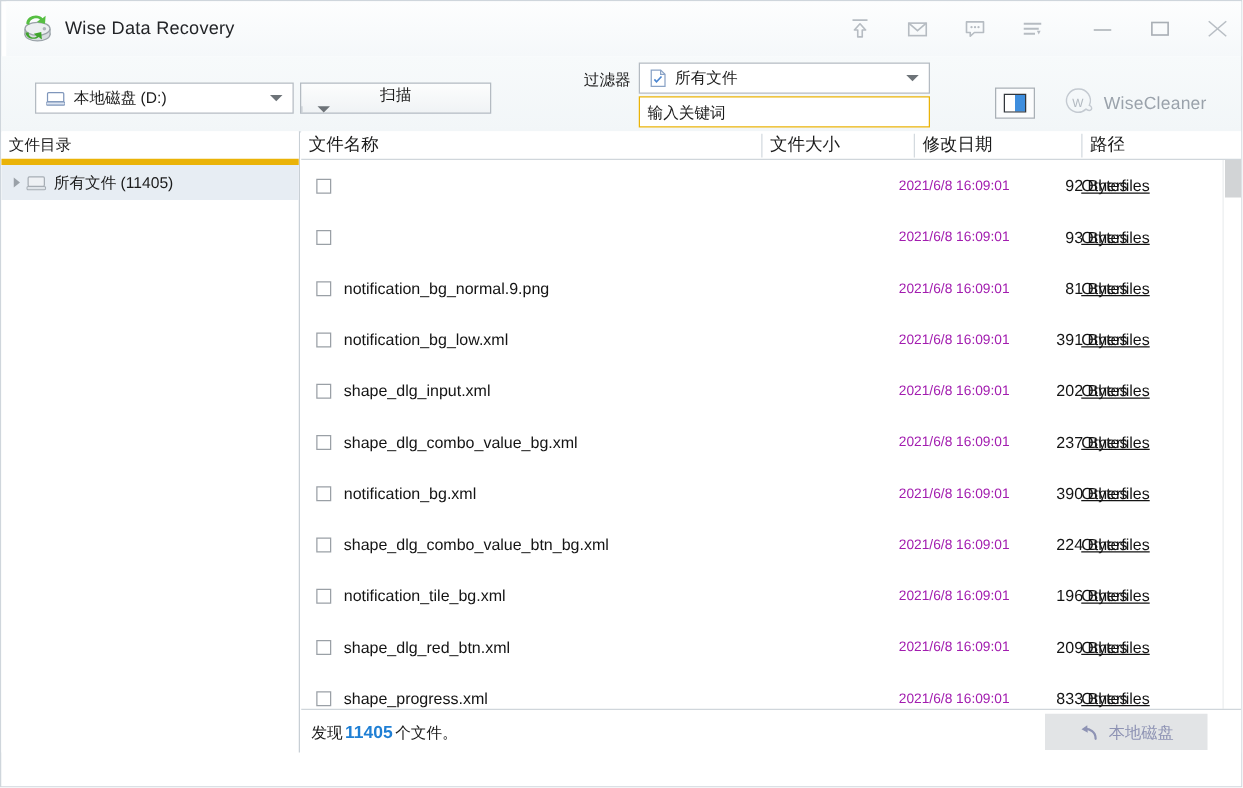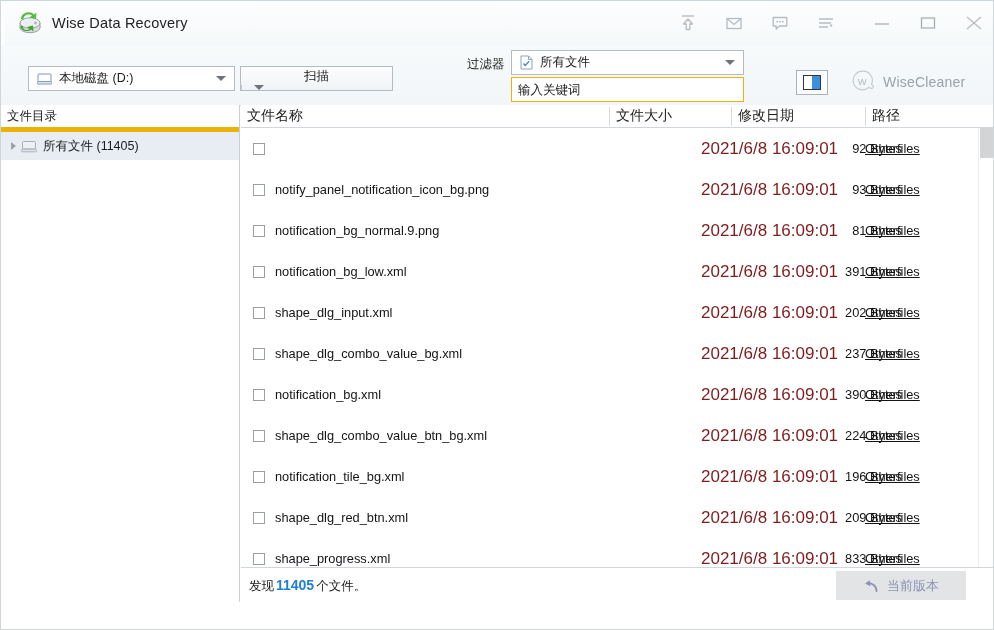--- a/index.html
+++ b/index.html
@@ -339,23 +339,23 @@
   .cell-size {
     position: absolute;
     left: 368px;
     width: 293px;
     text-align: right;
     font-size: 12.8px;
     color: #141414;
   }
   .cell-date {
     position: absolute;
-    left: 460px;
-    font-size: 17px;
-    color: #7f1d1d;
+    left: 478px;
+    font-size: 11px;
+    color: #a21caf;
     white-space: nowrap;
   }
   .cell-path {
     position: absolute;
     left: 624px;
     font-size: 12.8px;
     color: #141414;
     white-space: nowrap;
     text-decoration: underline;
   }
@@ -604,21 +604,20 @@
           <div class="cell-name">
             <span class="chk"></span>
           </div>
           <div class="cell-size">92 Bytes</div>
           <div class="cell-date">2021/6/8 16:09:01</div>
           <div class="cell-path">Otherfiles</div>
         </div>
         <div class="row">
           <div class="cell-name">
             <span class="chk"></span>
-            <span class="fname">notify_panel_notification_icon_bg.png</span>
           </div>
           <div class="cell-size">93 Bytes</div>
           <div class="cell-date">2021/6/8 16:09:01</div>
           <div class="cell-path">Otherfiles</div>
         </div>
         <div class="row">
           <div class="cell-name">
             <span class="chk"></span>
             <span class="fname">notification_bg_normal.9.png</span>
           </div>
@@ -709,18 +708,18 @@
     <div class="found-text">
       <span>发现</span><span class="found-count">11405</span><span>个文件。</span>
     </div>
     <div class="recover-btn">
       <span class="recover-icon">
         <svg width="16" height="14" viewBox="0 0 16 14">
           <path d="M13.5 12 C13.5 6.5, 9 4, 4.5 4.2" fill="none" stroke="#8e93b4" stroke-width="1.8" stroke-linecap="round"></path>
           <path d="M6.8 1.2 L2.2 4.4 L7.2 7.2 Z" fill="#8e93b4"></path>
         </svg>
       </span>
-      <span>当前版本</span>
+      <span>本地磁盘</span>
     </div>
   </div>
 
 
 </div>
 
 </body></html>

